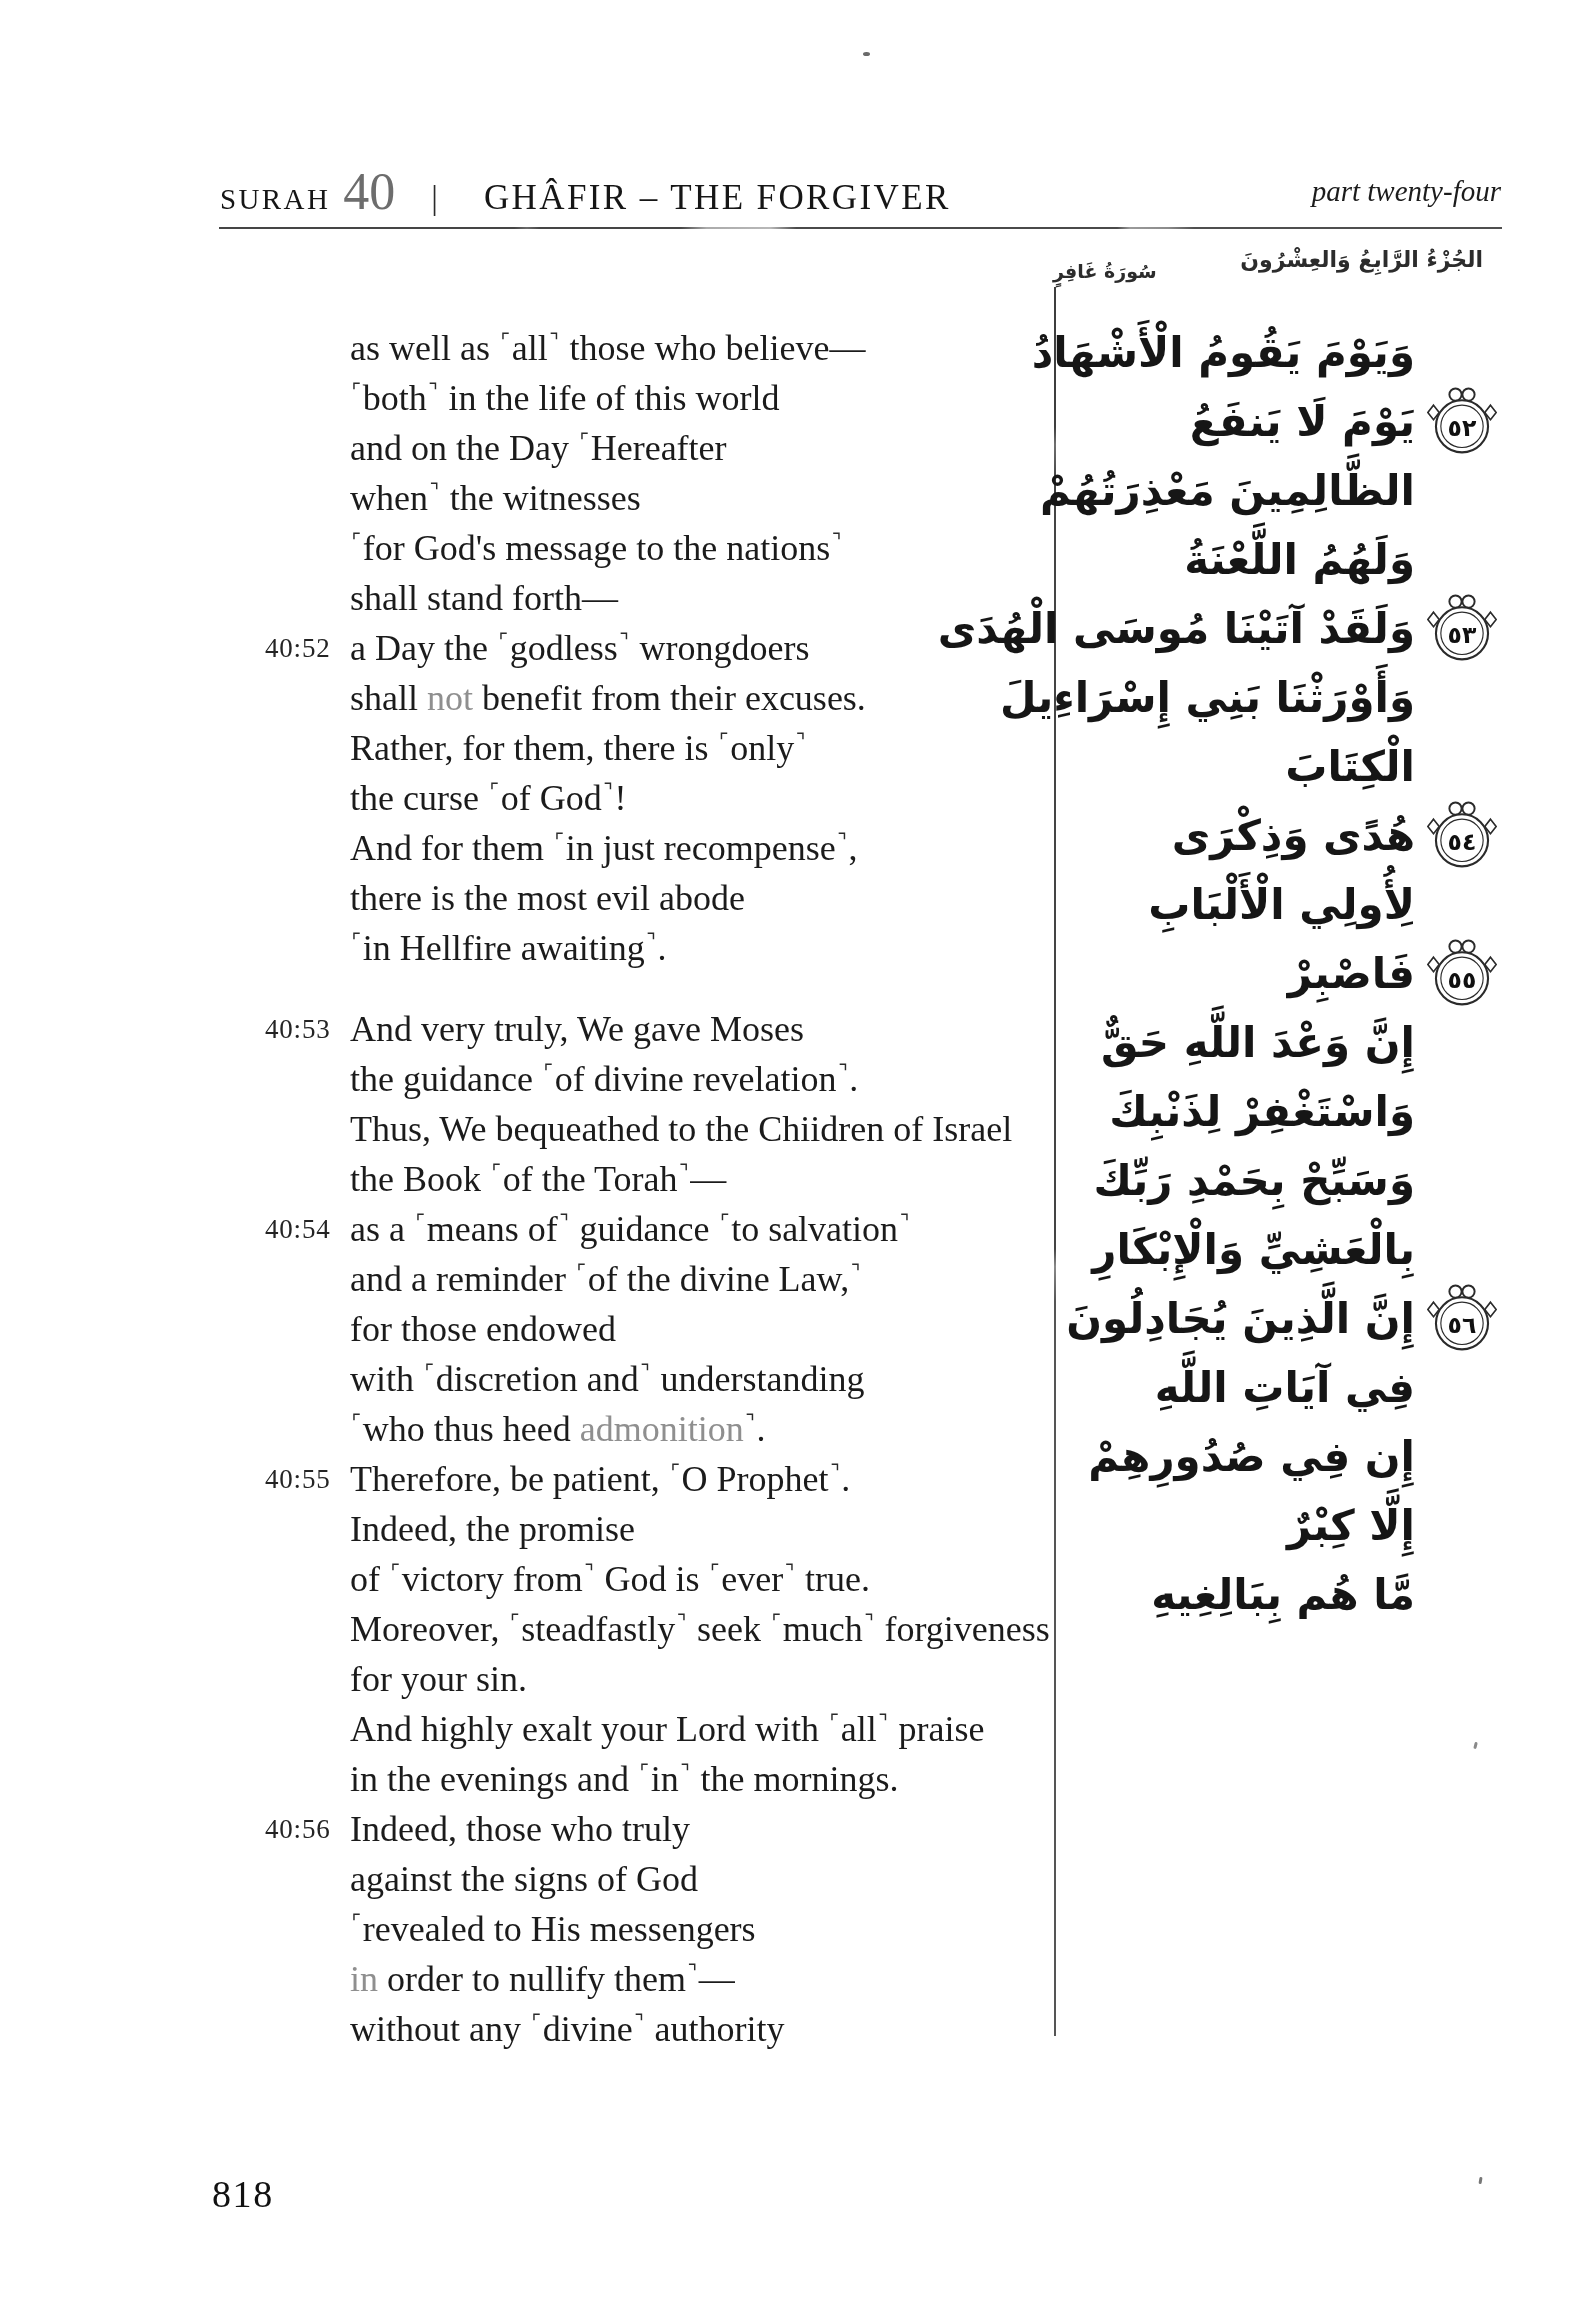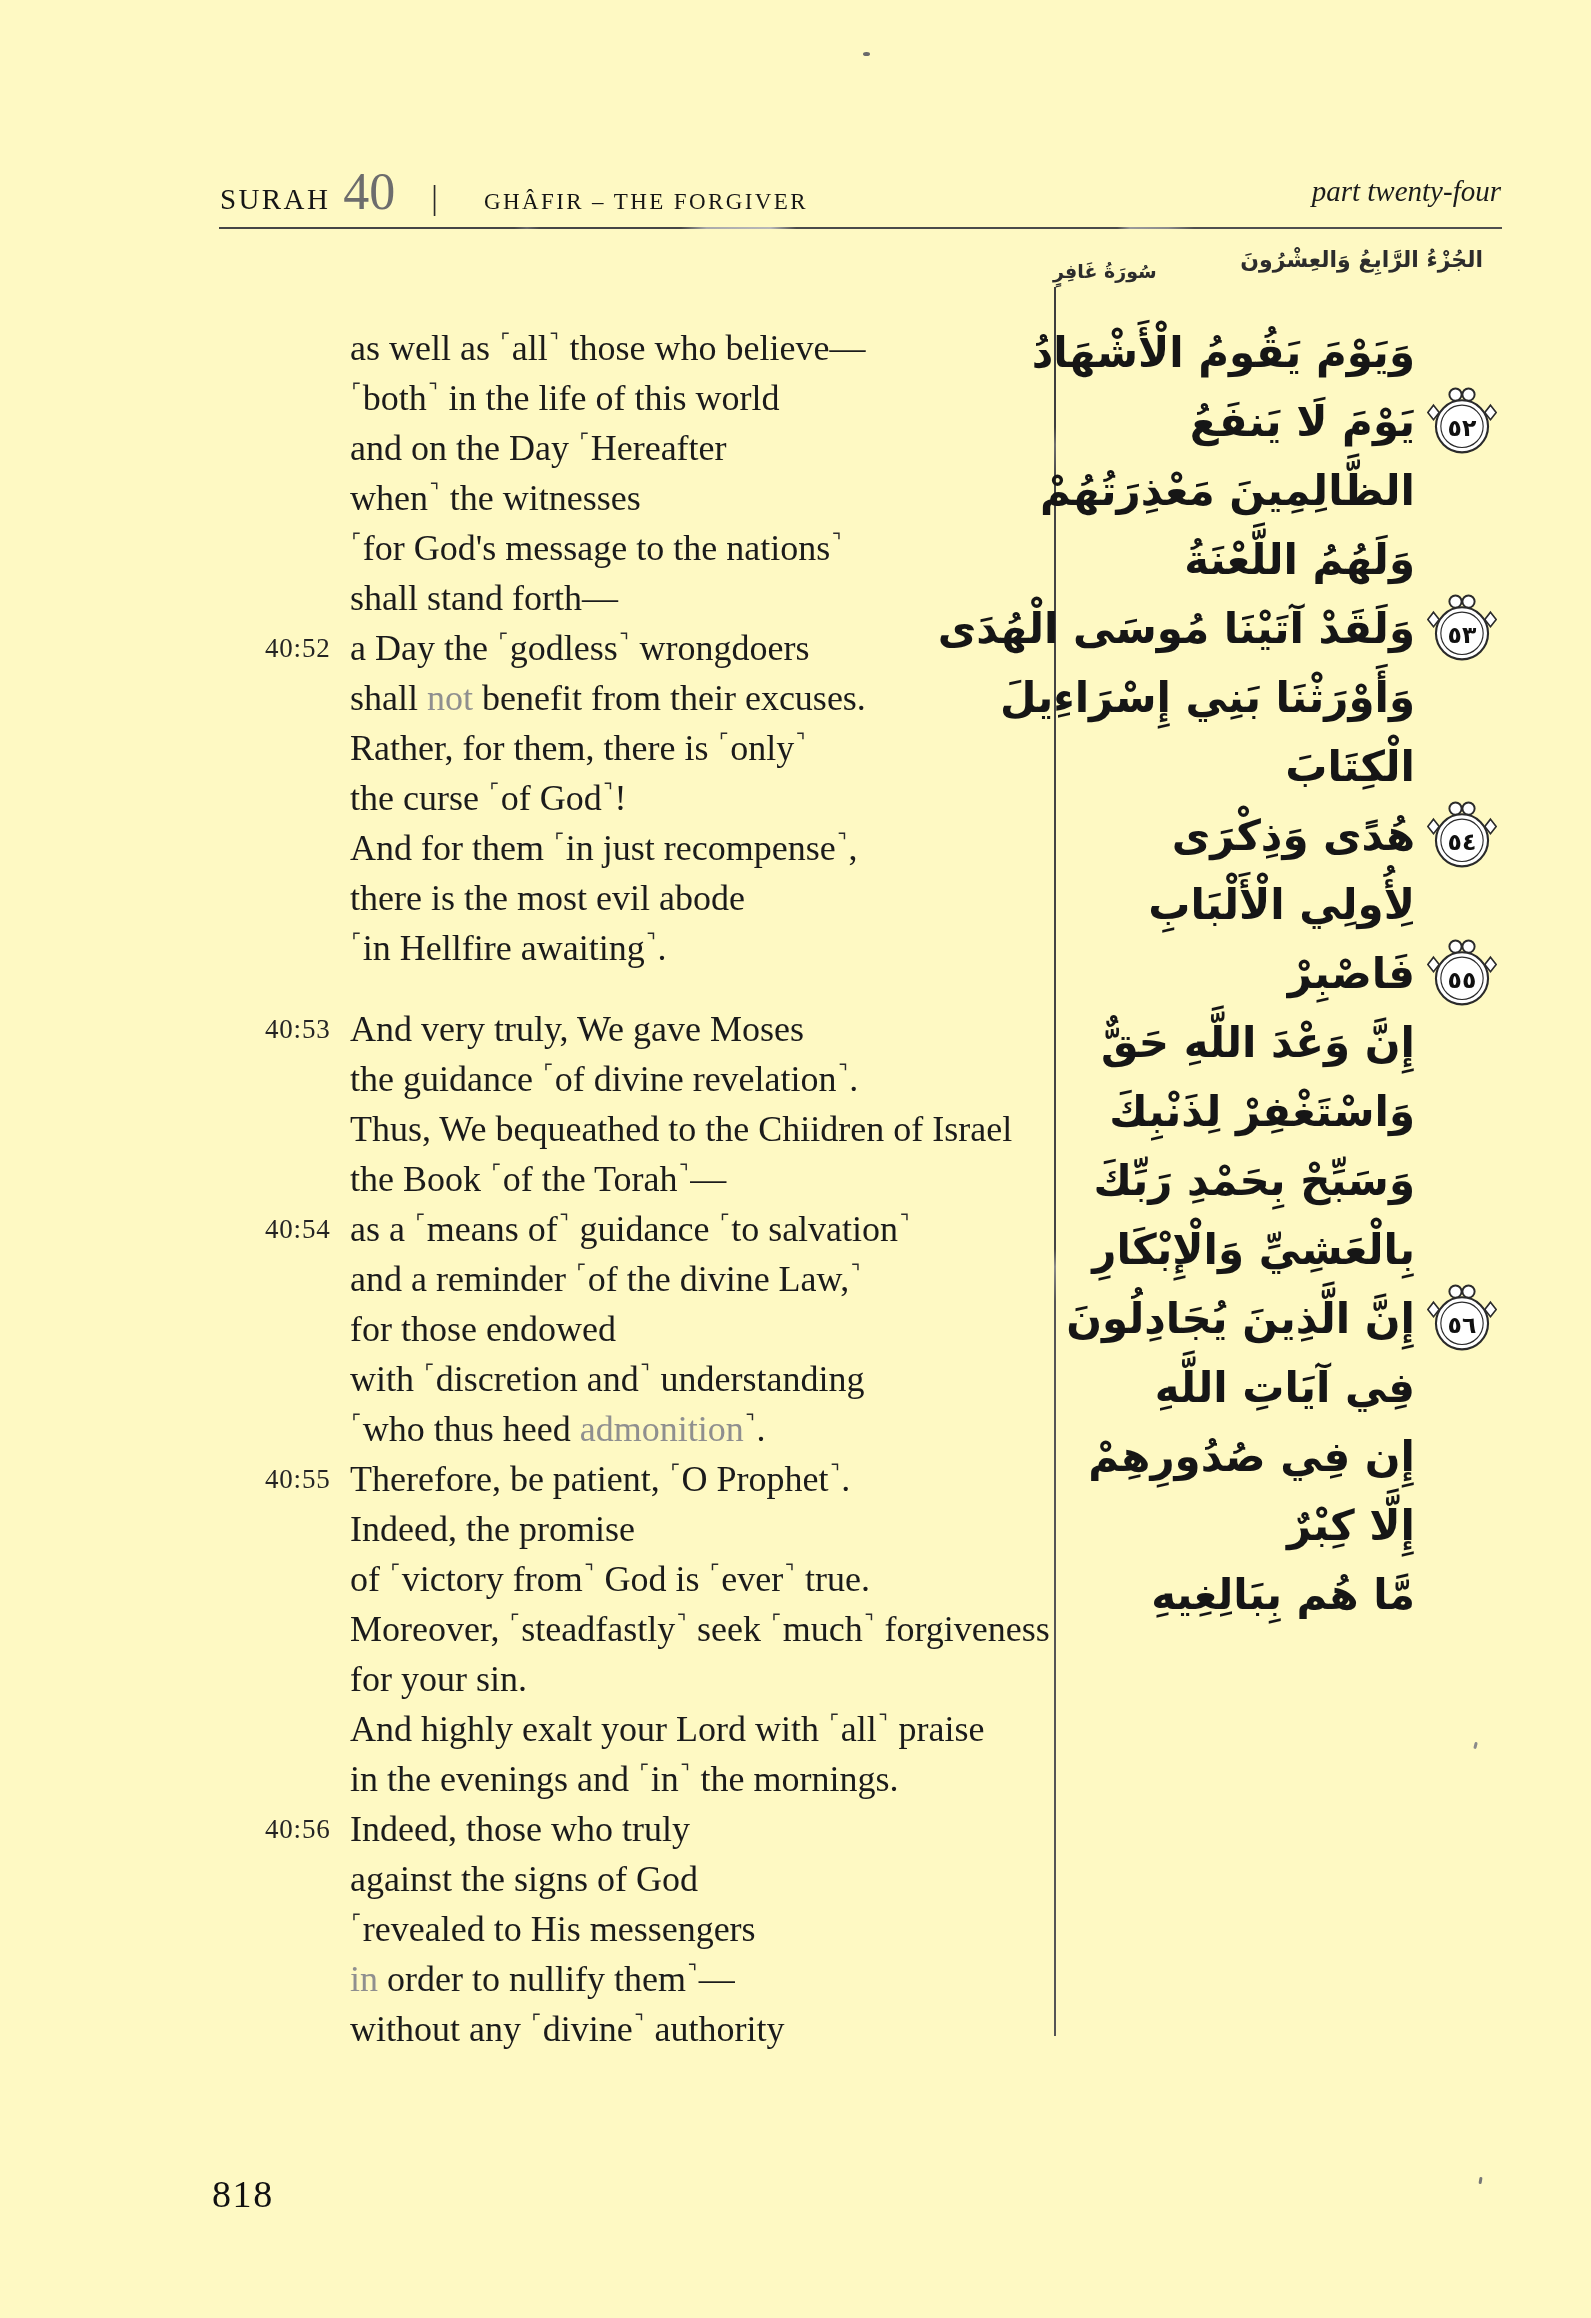--- a/index.html
+++ b/index.html
@@ -1,27 +1,27 @@
 <!DOCTYPE html>
 <html style="font-size:13px"><head>
 <meta charset="utf-8">
 <style>
   html,body { margin:0; padding:0; background:#d9d9d9; }
   .page {
     position:relative; width:1591px; height:2319px; margin:0 auto;
-    background:#fef9c3; overflow:hidden;
+    background:#ffffff; overflow:hidden;
     font-family:"Liberation Serif", serif; color:#1a1a1a;
   }
 
   
   .header-row { position:absolute; left:220px; top:162px; display:flex; align-items:baseline; }
   .surah-label { font-size:29px; letter-spacing:2.4px; color:#161616; }
   .surah-num   { font-size:52px; color:#6d6d6d; margin-left:13px; }
   .sep-bar     { font-size:33px; font-weight:300; color:#2a2a2a; margin-left:36px; }
-  .surah-name  { font-size:23px; letter-spacing:2.4px; color:#161616; margin-left:46px; }
+  .surah-name  { font-size:35px; letter-spacing:2.4px; color:#161616; margin-left:46px; }
   .part-label  { position:absolute; right:90px; top:175px; font-style:italic; font-size:29px; color:#1c1c1c; }
   .head-rule {
     position:absolute; left:219px; top:227px; width:1283px; height:2.4px;
     background:linear-gradient(to right,
       #454545 0%, #454545 23%, #6b6b6b 24%, #454545 25%,
       #454545 36%, #ababab 38%, #b8b8b8 43%, #4a4a4a 45%,
       #4a4a4a 70%, #9a9a9a 71%, #8b8b8b 74%, #4f4f4f 76%, #4f4f4f 100%);
   }
   .juz-seal {
     position:absolute; right:108px; top:247px; direction:rtl;

